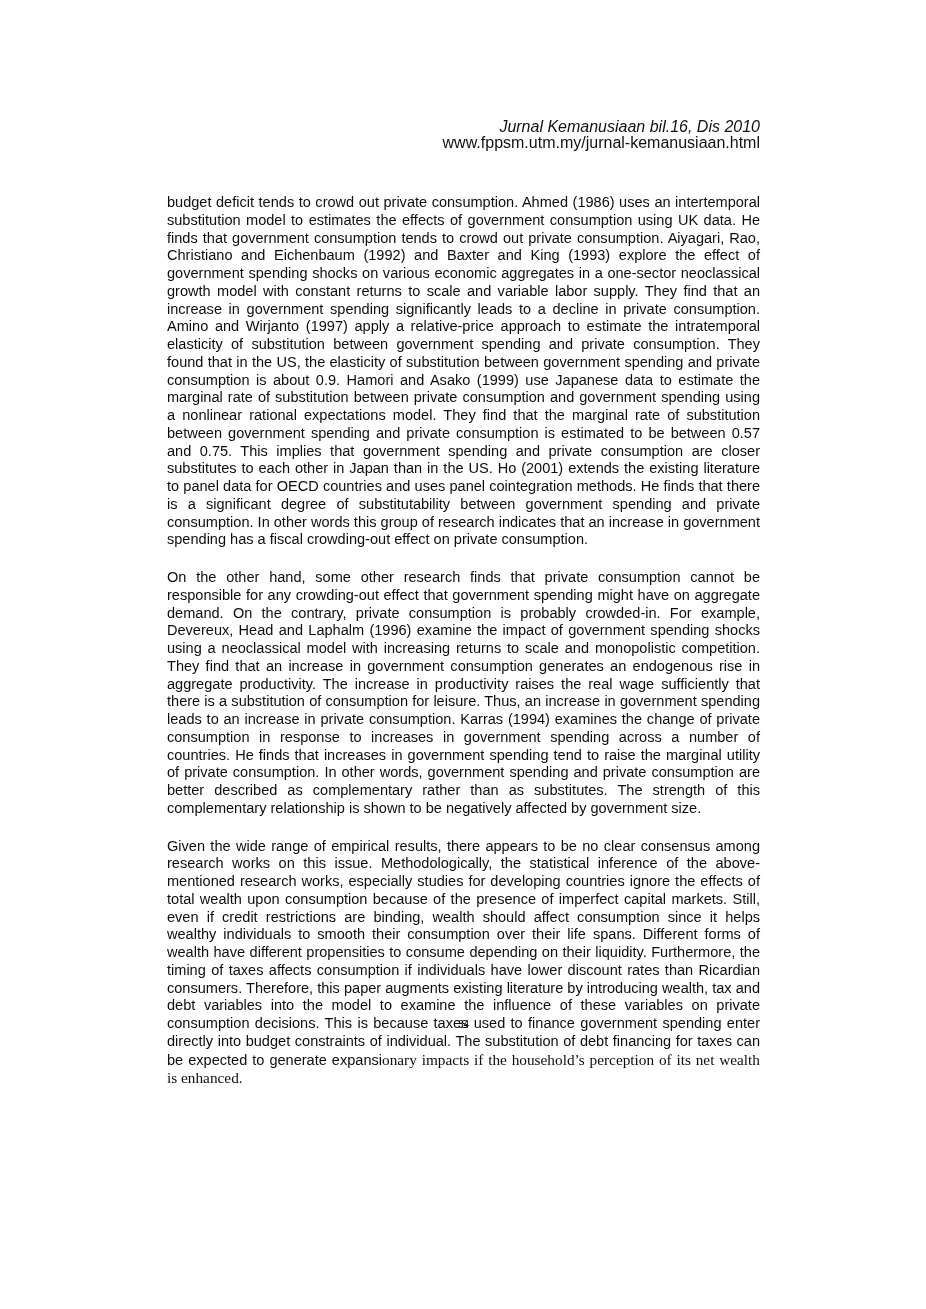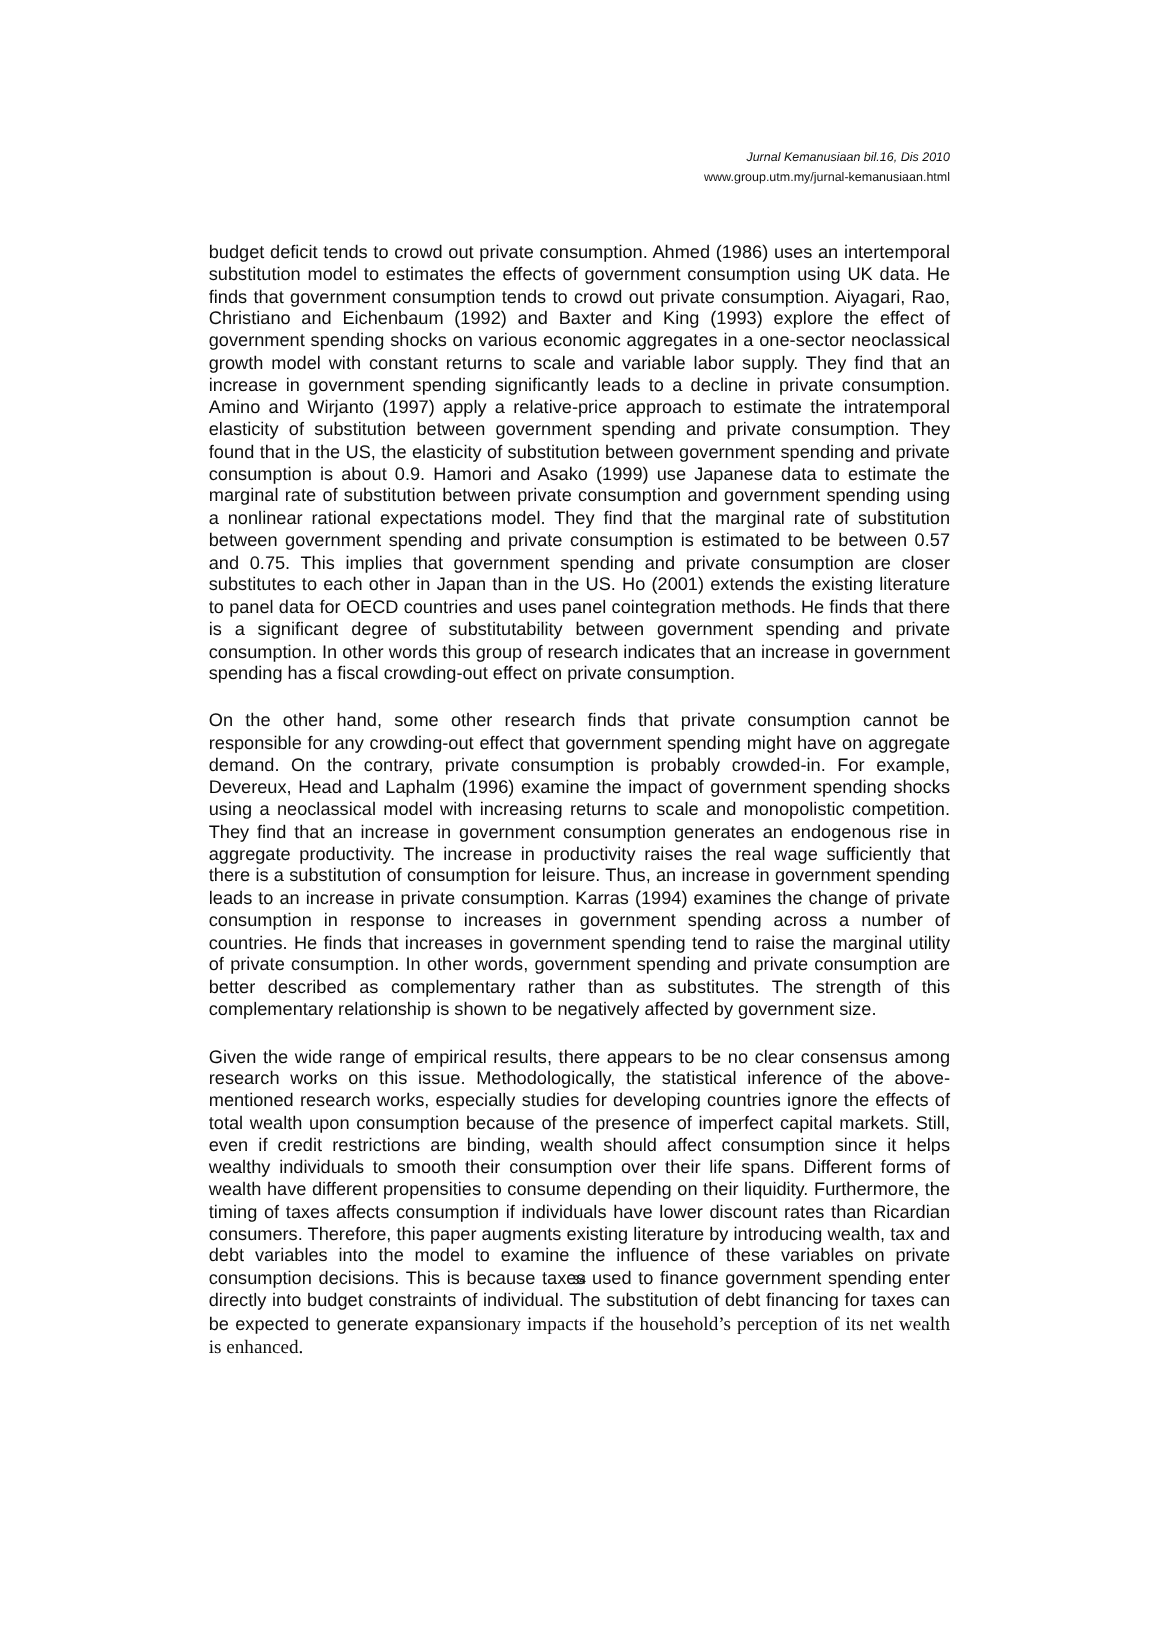--- a/index.html
+++ b/index.html
@@ -14,21 +14,21 @@
     background: #ffffff;
     color: #0d0d0d;
     font-family: "Liberation Sans", "DejaVu Sans", sans-serif;
     overflow: hidden;
   }
   .page-header {
     position: absolute;
     top: 119px;
     right: 166px;
     text-align: right;
-    font-size: 10px;
+    font-size: 16px;
     line-height: 15.5px;
     color: #111111;
     white-space: nowrap;
   }
   .journal-title {
     font-style: italic;
   }
   .body-text {
     position: absolute;
     top: 188px;
@@ -54,21 +54,21 @@
     font-size: 10px;
   }
 </style>
 </head>
 <body>
 
 <div class="page">
 
   <div class="page-header">
     <div class="journal-title">Jurnal Kemanusiaan bil.16, Dis 2010</div>
-    <div class="journal-url">www.group.utm.my/jurnal-kemanusiaan.html</div>
+    <div class="journal-url">www.fppsm.utm.my/jurnal-kemanusiaan.html</div>
   </div>
 
   <div class="body-text">
     <p class="paragraph">budget deficit tends to crowd out private consumption. Ahmed (1986) uses an intertemporal substitution model to estimates the effects of government consumption using UK data. He finds that government consumption tends to crowd out private consumption. Aiyagari, Rao, Christiano and Eichenbaum (1992) and Baxter and King (1993) explore the effect of government spending shocks on various economic aggregates in a one-sector neoclassical growth model with constant returns to scale and variable labor supply. They find that an increase in government spending significantly leads to a decline in private consumption. Amino and Wirjanto (1997) apply a relative-price approach to estimate the intratemporal elasticity of substitution between government spending and private consumption. They found that in the US, the elasticity of substitution between government spending and private consumption is about 0.9. Hamori and Asako (1999) use Japanese data to estimate the marginal rate of substitution between private consumption and government spending using a nonlinear rational expectations model. They find that the marginal rate of substitution between government spending and private consumption is estimated to be between 0.57 and 0.75. This implies that government spending and private consumption are closer substitutes to each other in Japan than in the US. Ho (2001) extends the existing literature to panel data for OECD countries and uses panel cointegration methods. He finds that there is a significant degree of substitutability between government spending and private consumption. In other words this group of research indicates that an increase in government spending has a fiscal crowding-out effect on private consumption.</p>
     <p class="paragraph">On the other hand, some other research finds that private consumption cannot be responsible for any crowding-out effect that government spending might have on aggregate demand. On the contrary, private consumption is probably crowded-in. For example, Devereux, Head and Laphalm (1996) examine the impact of government spending shocks using a neoclassical model with increasing returns to scale and monopolistic competition. They find that an increase in government consumption generates an endogenous rise in aggregate productivity. The increase in productivity raises the real wage sufficiently that there is a substitution of consumption for leisure. Thus, an increase in government spending leads to an increase in private consumption. Karras (1994) examines the change of private consumption in response to increases in government spending across a number of countries. He finds that increases in government spending tend to raise the marginal utility of private consumption. In other words, government spending and private consumption are better described as complementary rather than as substitutes. The strength of this complementary relationship is shown to be negatively affected by government size.</p>
     <p class="paragraph"><span>Given the wide range of empirical results, there appears to be no clear consensus among research works on this issue. Methodologically, the statistical inference of the above-mentioned research works, especially studies for developing countries ignore the effects of total wealth upon consumption because of the presence of imperfect capital markets. Still, even if credit restrictions are binding, wealth should affect consumption since it helps wealthy individuals to smooth their consumption over their life spans. Different forms of wealth have different propensities to consume depending on their liquidity. Furthermore, the timing of taxes affects consumption if individuals have lower discount rates than Ricardian consumers. Therefore, this paper augments existing literature by introducing wealth, tax and debt variables into the model to examine the influence of these variables on private consumption decisions. This is because taxes used to finance government spending enter directly into budget constraints of individual. The substitution of debt financing for taxes can be expected to generate expansi</span><span class="serif-tail">onary impacts if the household’s perception of its net wealth is enhanced.</span></p>
   </div>
 
   <div class="page-footer">
     <span>34</span>

